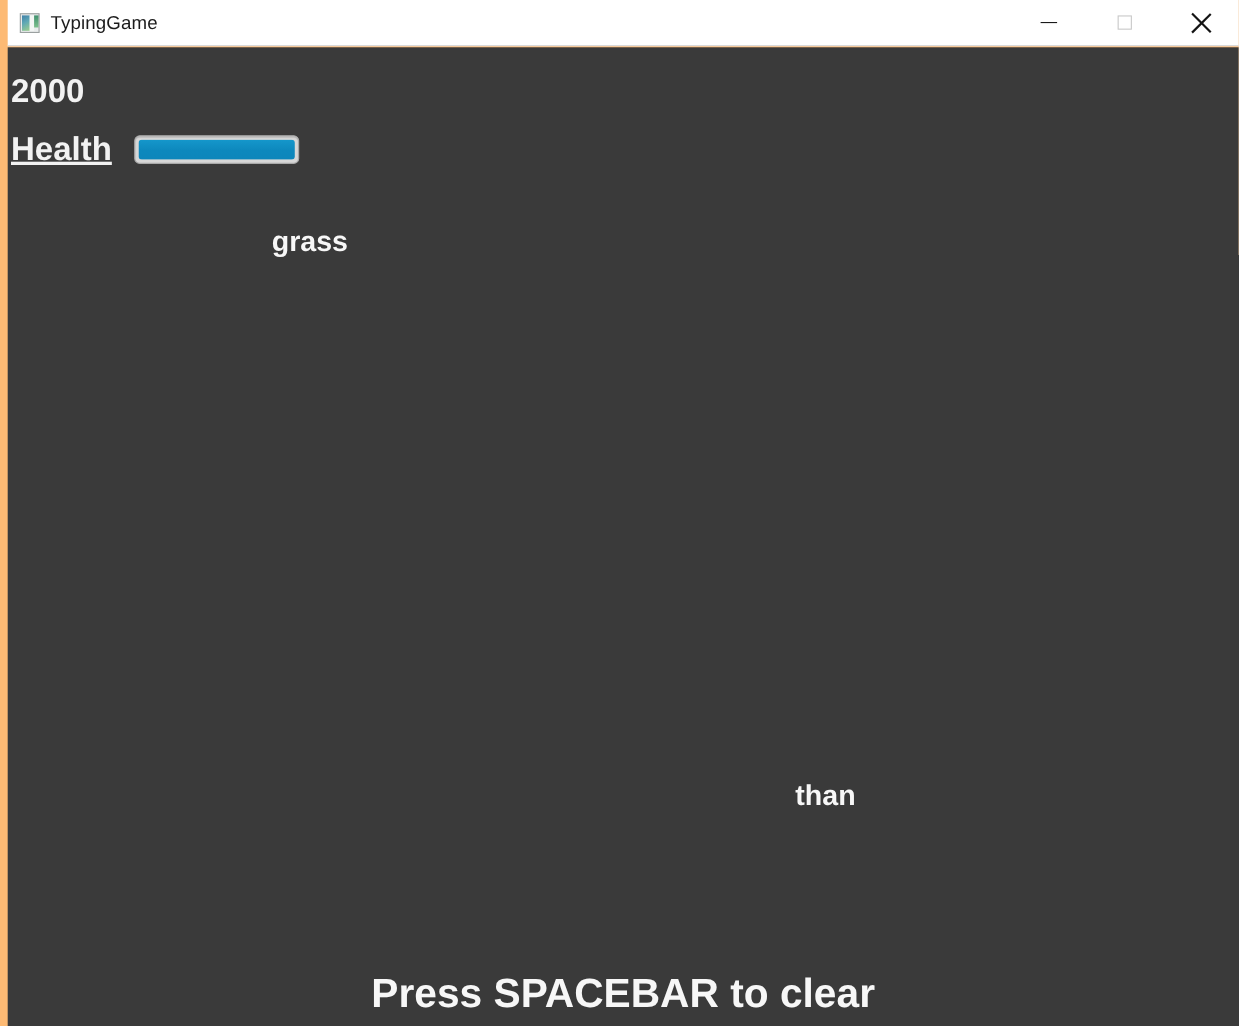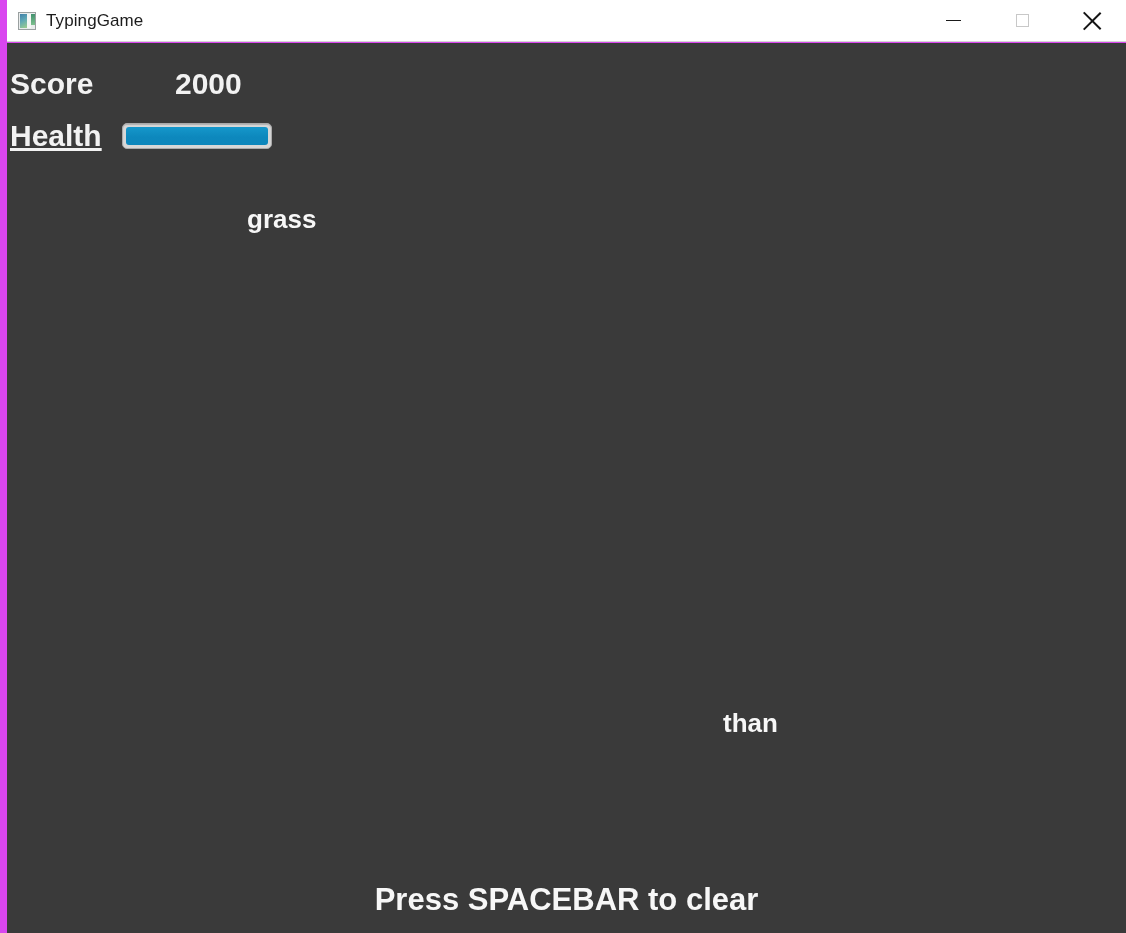--- a/index.html
+++ b/index.html
@@ -13,21 +13,21 @@
     overflow: hidden;
     font-family: "Liberation Sans", sans-serif;
   }
 
   #app-window {
     position: absolute;
     left: 0;
     top: 0;
     width: 1126px;
     height: 933px;
-    background: #d946ef;
+    background: #fdba74;
   }
 
   
   #behind-sliver {
     position: absolute;
     left: 0;
     top: 0;
     width: 7px;
     height: 933px;
     background: #b9b9b9;
@@ -219,21 +219,21 @@
     white-space: nowrap;
   }
 
   #hint-text {
     position: absolute;
     left: 0;
     top: 839px;
     width: 1119px;
     text-align: center;
     font-family: "Liberation Sans", sans-serif;
-    font-size: 31px;
+    font-size: 37px;
     font-weight: bold;
     color: #f7f7f7;
     white-space: nowrap;
   }
 </style>
 </head>
 <body>
 
 <div id="behind-sliver">
     <span class="streak" style="top: 92px; background: rgb(109, 109, 109);"></span>
@@ -278,21 +278,20 @@
       <button class="win-btn">
         <span class="close-glyph"></span>
       </button>
     </div>
   </div>
 
   <div id="game-area">
 
     <div id="hud">
       <div id="score-row">
-        <span id="hud-score-label">Score</span>
         <span id="hud-score-value">2000</span>
       </div>
       <div id="health-row">
         <span id="hud-health-label">Health</span>
         <div id="health-bar-track">
           <div id="health-bar-fill" style="width: 100%;"></div>
         </div>
       </div>
     </div>
 

